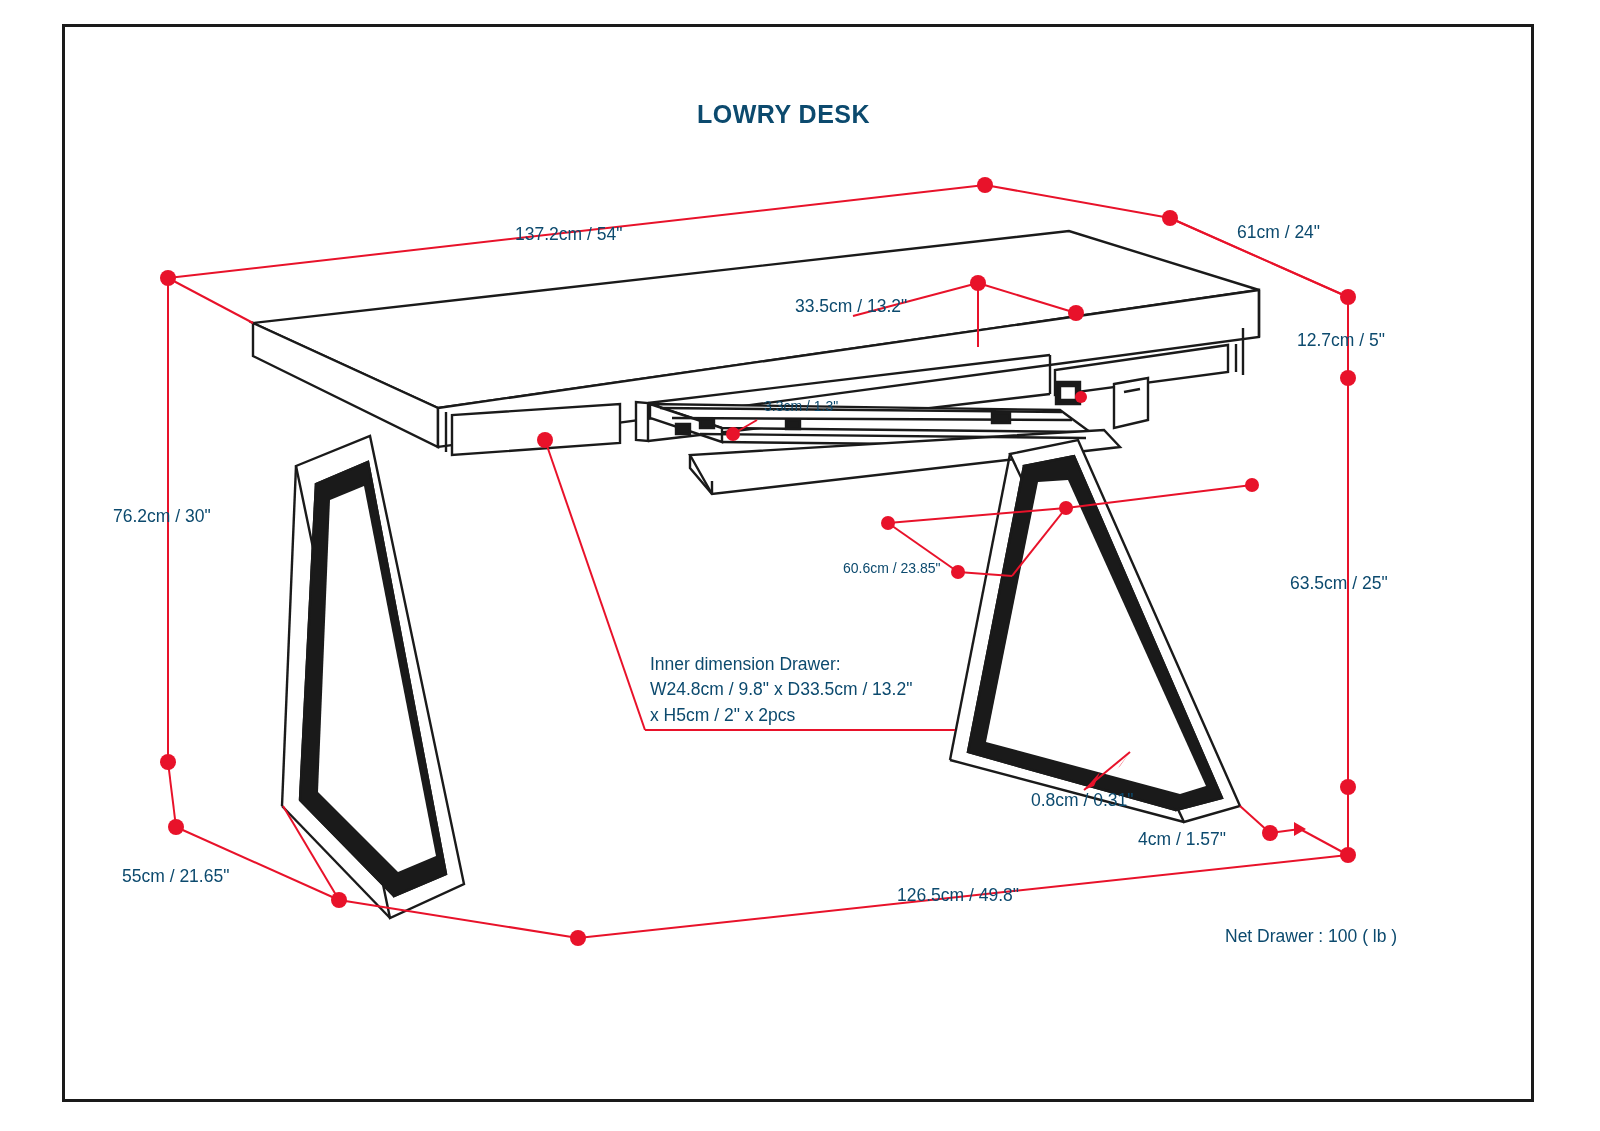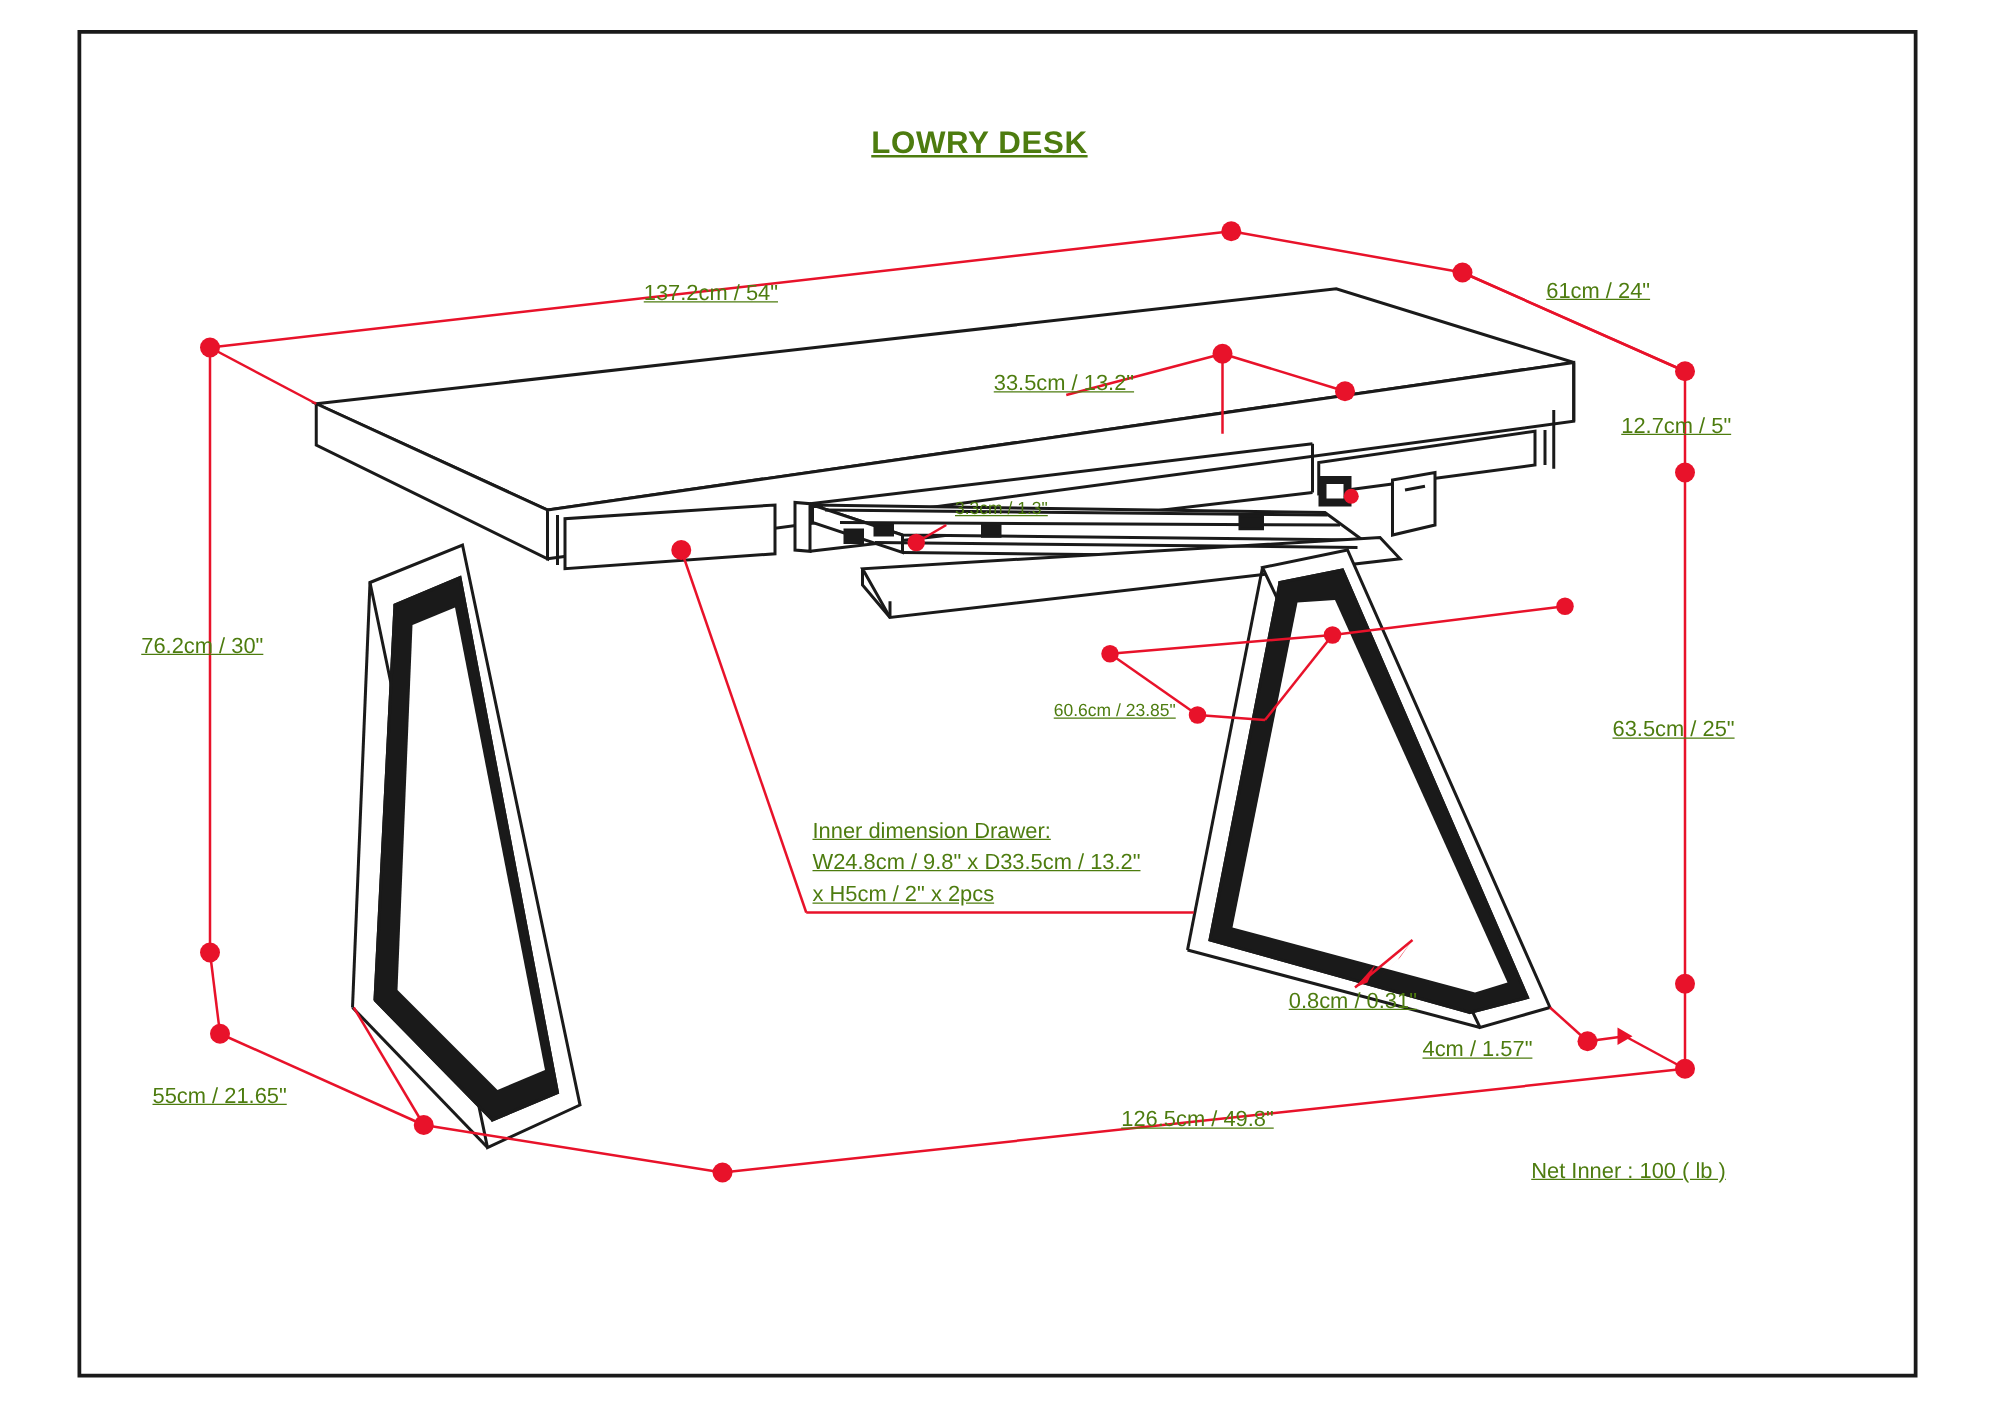--- a/index.html
+++ b/index.html
@@ -28,24 +28,23 @@
   }
   #svg-layer {
     position: absolute;
     left: 0;
     top: 0;
     width: 1600px;
     height: 1131px;
   }
   .lbl {
     position: absolute;
-    color: #4d7c0f;
+    color: #0c4a6e;
     white-space: nowrap;
     font-family: "Liberation Sans", sans-serif;
-    text-decoration: underline;
   }
   #title {
     font-size: 25px;
     font-weight: bold;
     left: 697px;
     top: 100px;
     letter-spacing: 0.5px;
   }
   .dim {
     font-size: 17.5px;
@@ -237,15 +236,15 @@
   <div class="lbl dim" style="left:122px; top:866px;">55cm / 21.65"</div>
 
   <div class="lbl dim" style="left:897px; top:885px;">126.5cm / 49.8"</div>
 
   <div class="lbl note" style="left:650px; top:652px; width:310px;">
     <div>Inner dimension Drawer:</div>
     <div>W24.8cm / 9.8" x D33.5cm / 13.2"</div>
     <div>x H5cm / 2" x 2pcs</div>
   </div>
 
-  <div class="lbl weight" style="left:1225px; top:926px;">Net Inner : 100 ( lb )</div>
+  <div class="lbl weight" style="left:1225px; top:926px;">Net Drawer : 100 ( lb )</div>
 
 </div>
 
 </body></html>

